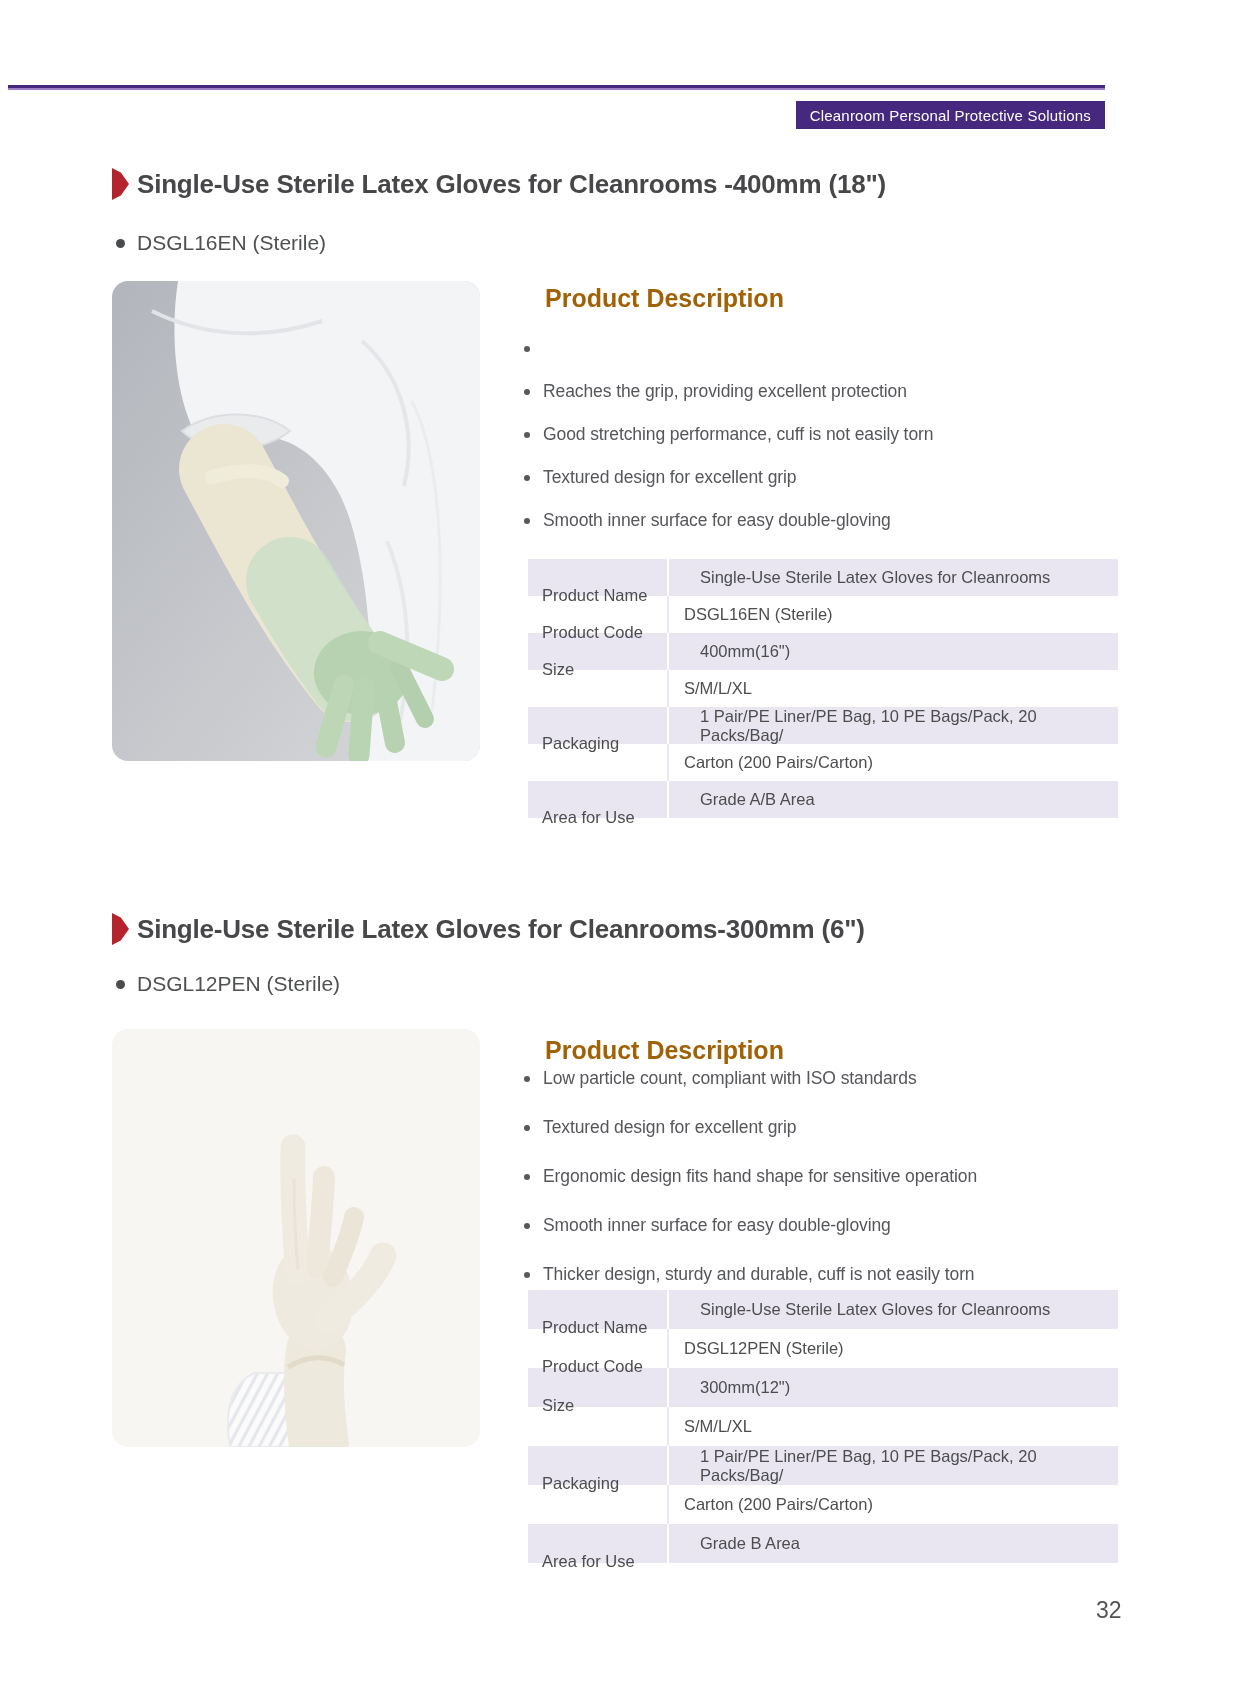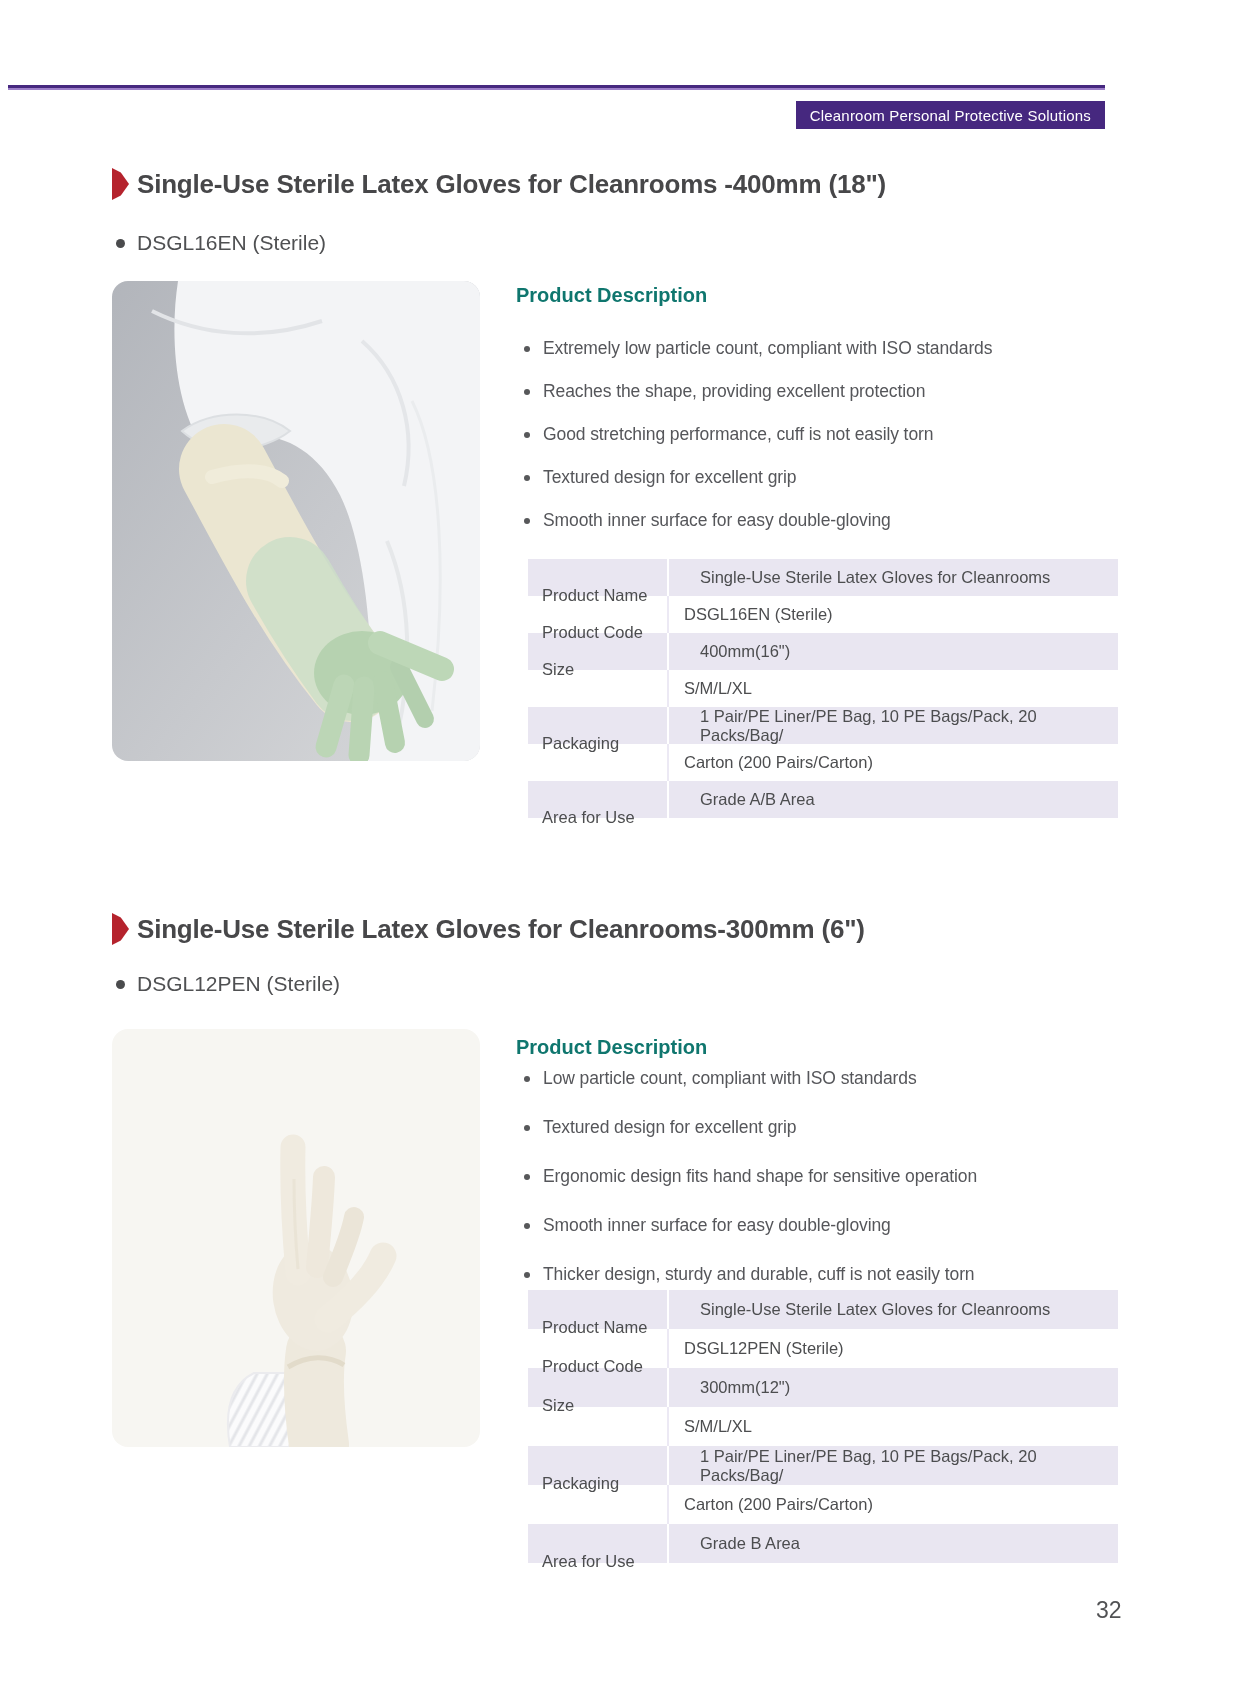--- a/index.html
+++ b/index.html
@@ -39,21 +39,21 @@
 
   .code-line { position:absolute; left:116px; display:flex; align-items:center; }
   .code-dot { width:9px; height:9px; border-radius:50%; background:#4a4b4d; margin-right:12px; flex:0 0 auto; }
   .code-line span.code-text { font-size:21px; color:#4f5052; }
 
   
   .photo { position:absolute; left:112px; width:368px; border-radius:16px; overflow:hidden; }
   .photo svg { display:block; }
 
   
-  .desc-heading { position:absolute; left:516px; font-size:20px; font-weight:700; color:#0f766e; }
+  .desc-heading { position:absolute; left:545px; font-size:25px; font-weight:700; color:#a16207; }
   .bullets { position:absolute; left:524px; width:540px; list-style:none; }
   .bullets li { display:flex; align-items:center; }
   .sec1 .bullets li { height:43px; }
   .sec2 .bullets li { height:49px; }
   .b-dot { width:6px; height:6px; border-radius:50%; background:#57585a; margin-right:13px; flex:0 0 auto; }
   .b-text { font-size:17.5px; color:#55565a; letter-spacing:-0.1px; }
 
   
   .spec-table { position:absolute; left:528px; width:590px; }
   .spec-row { display:flex; align-items:center; background:#fff; }
@@ -126,25 +126,24 @@
         <path d="M287,386 L313,438" stroke="#b3cfae" stroke-width="18" stroke-linecap="round"></path>
         <path d="M268,362 L330,388" stroke="#bdd7b7" stroke-width="24" stroke-linecap="round"></path>
       </svg>
     </div>
 
     <div class="desc-heading" style="top:284px;">Product Description</div>
 
     <ul class="bullets" style="top:327px;">
       <li>
           <span class="b-dot"></span>
-          <span class="b-text">Extremely low particle count, compliant with ISO standards</span>
-        </li>
-      <li>
-          <span class="b-dot"></span>
-          <span class="b-text">Reaches the shape, providing excellent protection</span>
+        </li>
+      <li>
+          <span class="b-dot"></span>
+          <span class="b-text">Reaches the grip, providing excellent protection</span>
         </li>
       <li>
           <span class="b-dot"></span>
           <span class="b-text">Good stretching performance, cuff is not easily torn</span>
         </li>
       <li>
           <span class="b-dot"></span>
           <span class="b-text">Textured design for excellent grip</span>
         </li>
       <li>

